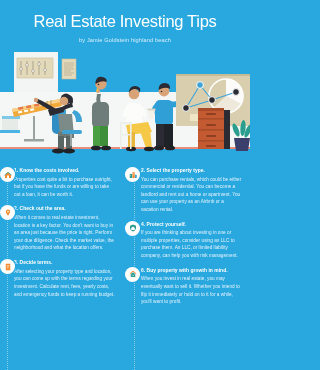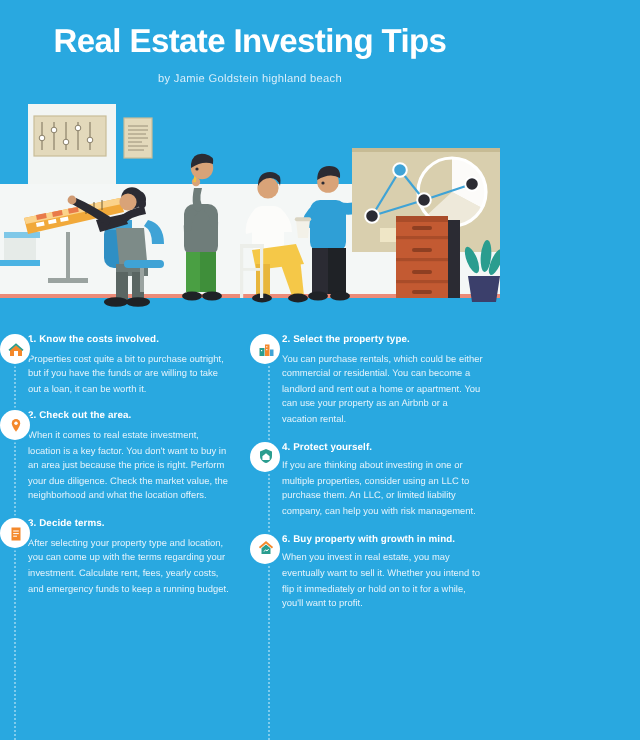--- a/index.html
+++ b/index.html
@@ -8,21 +8,21 @@
     font-family:"Liberation Sans", sans-serif;
     background:#29a8e0;
     overflow:hidden;
     position:relative;
   }
   .poster { position:relative; width:250px; height:370px; background:#29a8e0; overflow:hidden; }
 
   
   .header { position:relative; height:52px; background:#29a8e0; text-align:center; padding-top:13px; }
   .title {
-    font-size:16.5px; font-weight:bold; color:#ffffff; letter-spacing:-0.3px;
+    font-size:16.5px; font-weight:normal; color:#ffffff; letter-spacing:-0.3px;
     line-height:1; white-space:nowrap;
   }
   .subtitle {
     margin-top:7px; font-size:5.6px; color:#d8eefa; letter-spacing:0.15px;
   }
 
   
   .illus { position:relative; height:105px; width:250px; overflow:hidden; background:#29a8e0; }
   .illus svg { display:block; }
 

